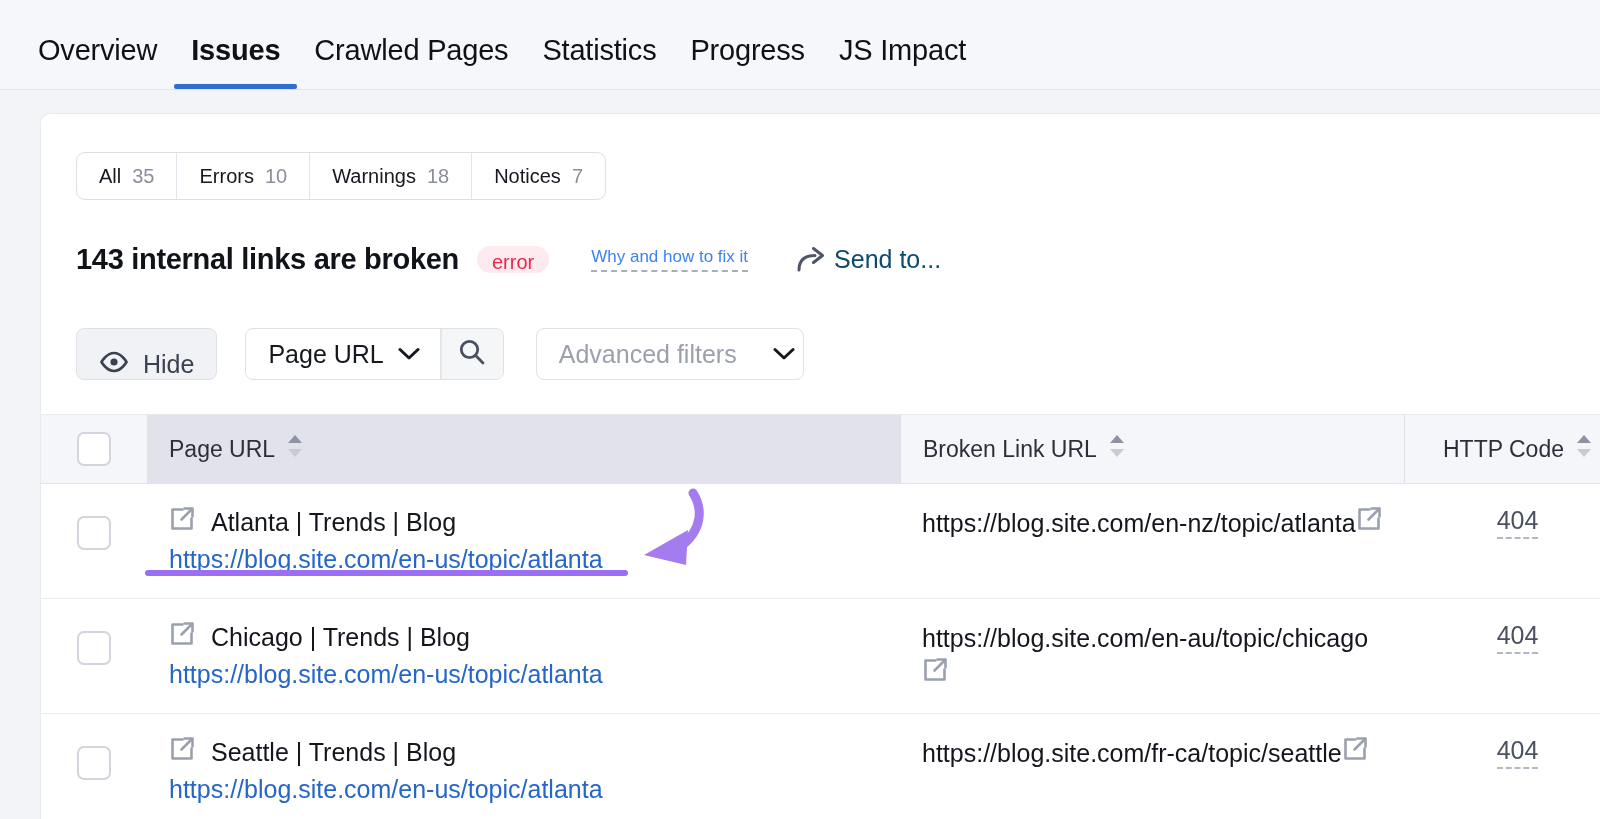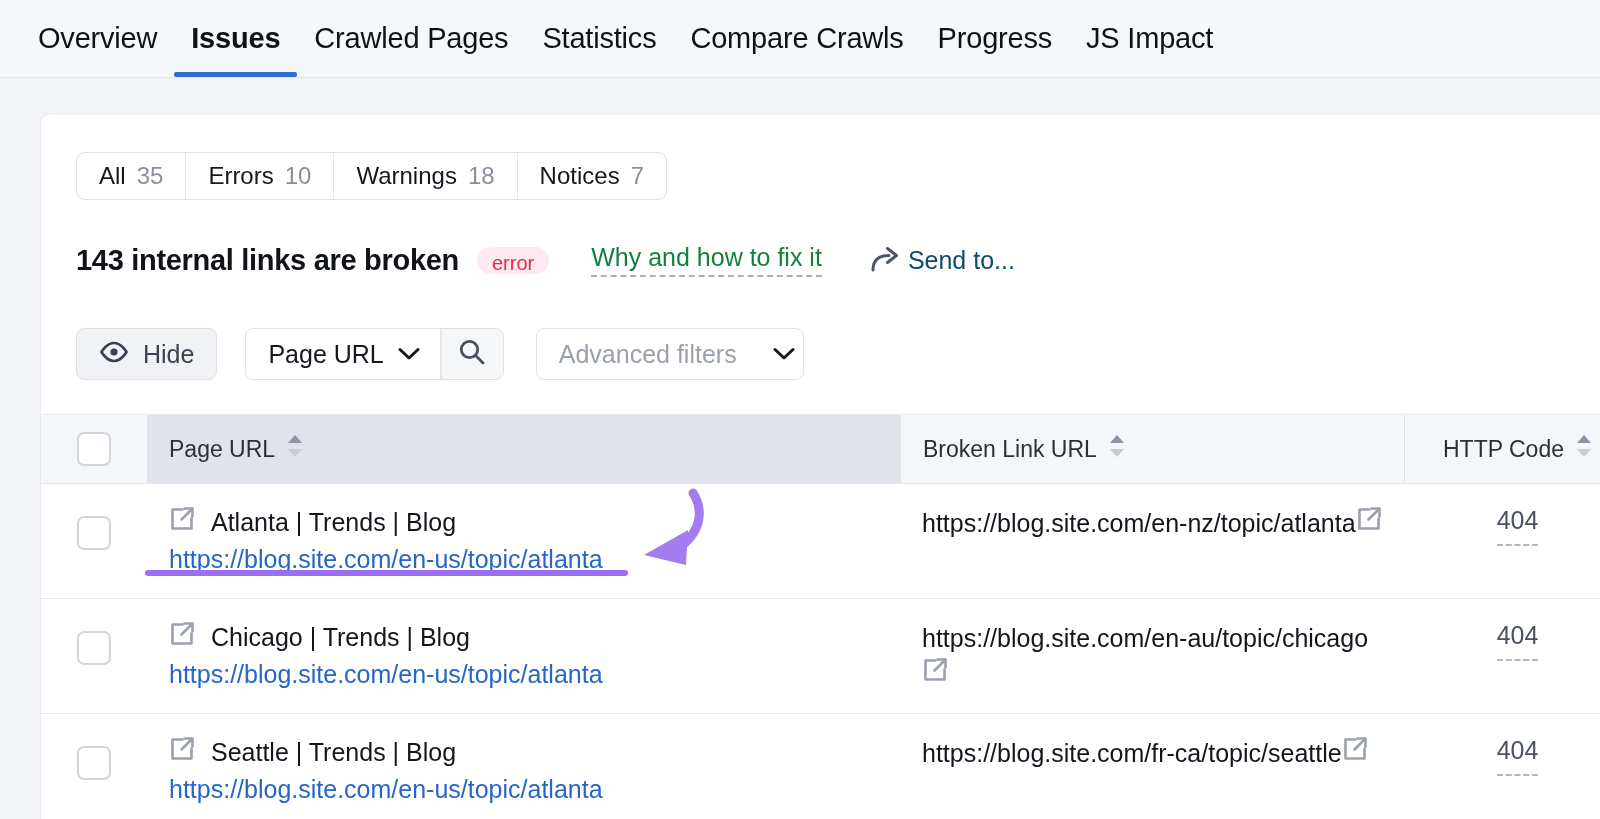--- a/index.html
+++ b/index.html
@@ -7,21 +7,21 @@
     margin: 0; padding: 0;
     width: 1600px; height: 819px;
     background: #f2f4f7;
     font-family: "Liberation Sans", sans-serif;
     -webkit-font-smoothing: antialiased;
   }
   #page { position: relative; width: 1600px; height: 819px; overflow: hidden; background:#f2f4f7; }
 
   
   .tabbar {
-    position: absolute; left: 0; top: 0; width: 1600px; height: 78px;
+    position: absolute; left: 0; top: 0; width: 1600px; height: 90px;
     background: #f5f7fa;
     border-bottom: 1px solid #e1e4eb;
   }
   .tabs { position: absolute; left: 38px; bottom: 0; display: flex; align-items: flex-end; gap: 0; }
   .tab {
     position: relative;
     font-size: 29px;
     color: #0f1117;
     padding: 0 17px 22px 17px;
     white-space: nowrap;
@@ -57,21 +57,21 @@
     display: flex;
     border: 1px solid #dcdfe6;
     border-radius: 9px;
     background: #fff;
     overflow: hidden;
     height: 48px;
   }
   .seg {
     display: flex; align-items: center; gap: 11px;
     padding: 0 22px;
-    font-size: 24px;
+    font-size: 20px;
     color: #16181f;
     border-right: 1px solid #e3e5ec;
     cursor: pointer;
     white-space: nowrap;
   }
   .seg:last-child { border-right: none; }
   .seg .cnt { color: #8b8f9c; }
 
   
   .titlerow {
@@ -88,39 +88,39 @@
     background: #fdeaee;
     color: #e8294b;
     font-size: 20px;
     padding: 6px 15px 1px 15px;
     border-radius: 18px;
     line-height: 1;
     white-space: nowrap;
   }
   .why-link {
     margin-left: 42px;
-    font-size: 25px;
-    color: #15803d;
+    font-size: 17px;
+    color: #3b82f6;
     border-bottom: 2px dashed #a9aebd;
     padding-bottom: 3px;
     cursor: pointer;
     white-space: nowrap;
   }
   .sendto {
     margin-left: 48px;
     display: flex; align-items: center; gap: 8px;
     font-size: 25px; color: #0c4a6e;
     cursor: pointer; white-space: nowrap;
   }
   .sendto svg { display: block; }
 
   
   .toolbar { position: absolute; left: 35px; top: 214px; display: flex; align-items: center; }
   .btn-hide {
-    display: flex; align-items: center; gap: 14px;
+    display: flex; align-items: flex-end; gap: 14px;
     height: 52px; padding: 0 22px;
     background: #f1f2f5;
     border: 1px solid #dfe1e8;
     border-radius: 8px;
     font-size: 25px; color: #3b4151;
     cursor: pointer;
   }
   .selectbox {
     display: flex; align-items: stretch;
     margin-left: 28px;
@@ -214,21 +214,21 @@
     display: inline-block;
   }
   .link-url {
     font-size: 25px; color: #14161d;
     line-height: 1.42;
     word-break: break-all;
   }
   .http-code {
     font-size: 25px; color: #4a5060;
     border-bottom: 2px dashed #b3b7c2;
-    padding-bottom: 9px;
+    padding-bottom: 2px;
     display: inline-block;
     cursor: pointer;
   }
   .code-wrap { display: flex; justify-content: center; }
 
   
   .hl-underline {
     position: absolute;
     left: 145px; top: 570px;
     width: 483px; height: 6px;
@@ -246,21 +246,20 @@
 <body>
 
 <div id="page">
 
   <div class="tabbar">
     <div class="tabs">
       <div class="tab"><span>Overview</span></div>
       <div class="tab active"><span>Issues</span></div>
       <div class="tab"><span>Crawled Pages</span></div>
       <div class="tab"><span>Statistics</span></div>
-      <div class="tab"><span>Compare Crawls</span></div>
       <div class="tab"><span>Progress</span></div>
       <div class="tab"><span>JS Impact</span></div>
     </div>
   </div>
 
   <div class="card">
 
     <div class="segmented">
       <div class="seg">
         <span>All</span>

